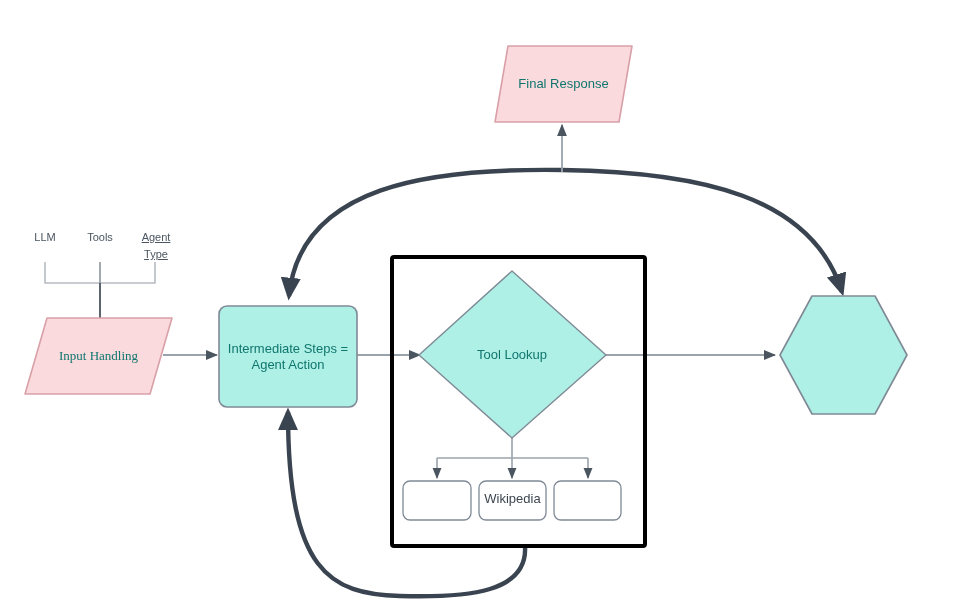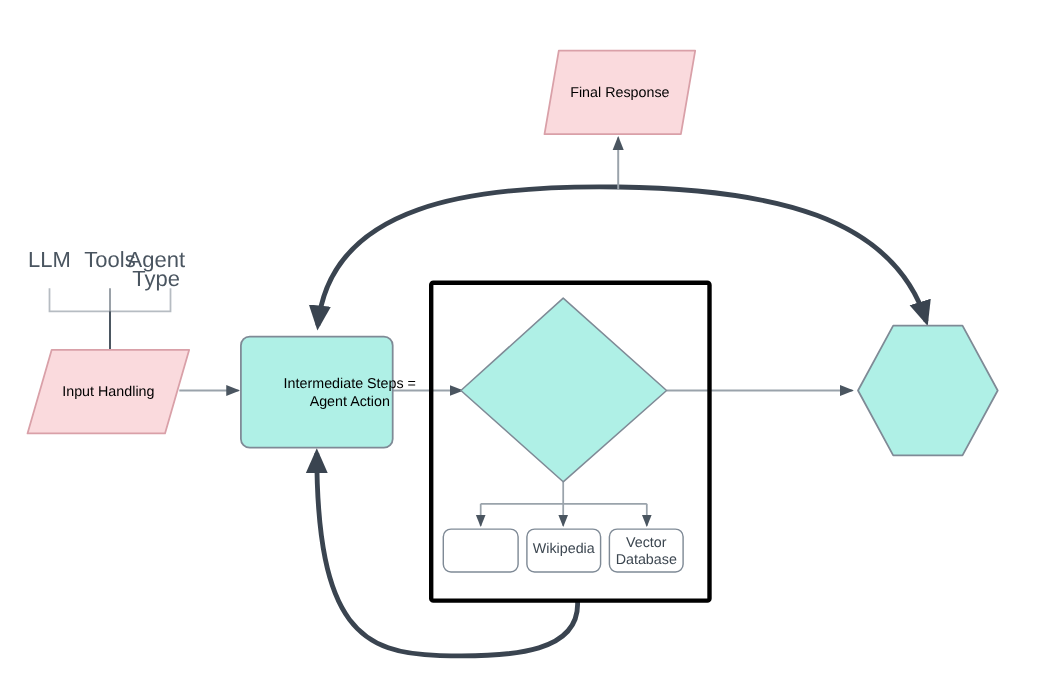--- a/index.html
+++ b/index.html
@@ -22,30 +22,30 @@
     width: 965px;
     height: 615px;
     overflow: visible;
   }
   .node-label {
     position: absolute;
     display: flex;
     align-items: center;
     justify-content: center;
     text-align: center;
-    color: #000000;
+    color: #0f766e;
     font-size: 13px;
     line-height: 16px;
     pointer-events: none;
     white-space: pre-line;
   }
   .plain-label {
     position: absolute;
     color: #4a5560;
-    font-size: 20px;
+    font-size: 11px;
     line-height: 17px;
     text-align: center;
   }
   .tool-label {
     position: absolute;
     color: #3c4650;
     font-size: 13px;
     line-height: 16px;
     text-align: center;
     display: flex;
@@ -125,31 +125,30 @@
     <rect x="479" y="481" width="67" height="39" rx="7" ry="7" fill="#ffffff" stroke="#7f8a96" stroke-width="1.3"></rect>
     <rect x="554" y="481" width="67" height="39" rx="7" ry="7" fill="#ffffff" stroke="#7f8a96" stroke-width="1.3"></rect>
 
     <path d="M 812 296 L 875 296 L 907 355 L 875 414 L 812 414 L 780 355 Z" fill="#aff0e6" stroke="#7f8a96" stroke-width="1.6" stroke-linejoin="round"></path>
   </svg>
 
   <div class="plain-label" style="left:20px; top:229px; width:50px;">LLM</div>
 
   <div class="plain-label" style="left:75px; top:229px; width:50px;">Tools</div>
 
-  <div class="plain-label" style="left:116px; top:229px; width:52px; white-space:pre-line;">Agent
+  <div class="plain-label" style="left:130px; top:229px; width:52px; white-space:pre-line;text-decoration:underline;">Agent
 Type</div>
 
   <div class="node-label" style="left:495px; top:46px; width:137px; height:76px;">Final Response</div>
 
-  <div class="node-label" style="left:25px; top:318px; width:147px; height:76px;">Input Handling</div>
+  <div class="node-label" style="left:25px; top:318px; width:147px; height:76px;font-family:Liberation Serif, serif;">Input Handling</div>
 
-  <div class="node-label" style="left:219px; top:306px; width:138px; height:101px;padding-left:30px;">Intermediate Steps =
+  <div class="node-label" style="left:219px; top:306px; width:138px; height:101px;">Intermediate Steps =
 Agent Action</div>
 
+  <div class="node-label" style="left:452px; top:335px; width:120px; height:40px;">Tool Lookup</div>
 
 
 
   <div class="tool-label" style="left:479px; top:481px; width:67px; height:35px;">Wikipedia</div>
 
-  <div class="tool-label" style="left:554px; top:481px; width:67px; height:39px;">Vector
-Database</div>
 
 </div>
 
 </body></html>

